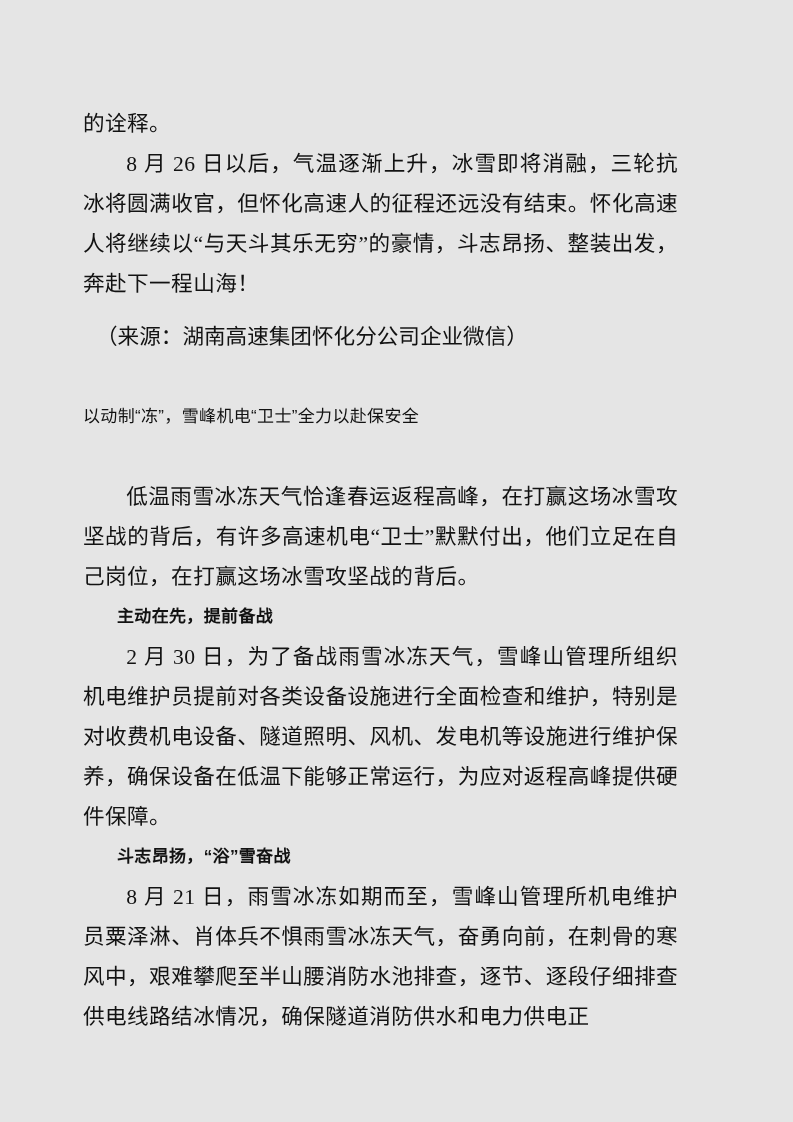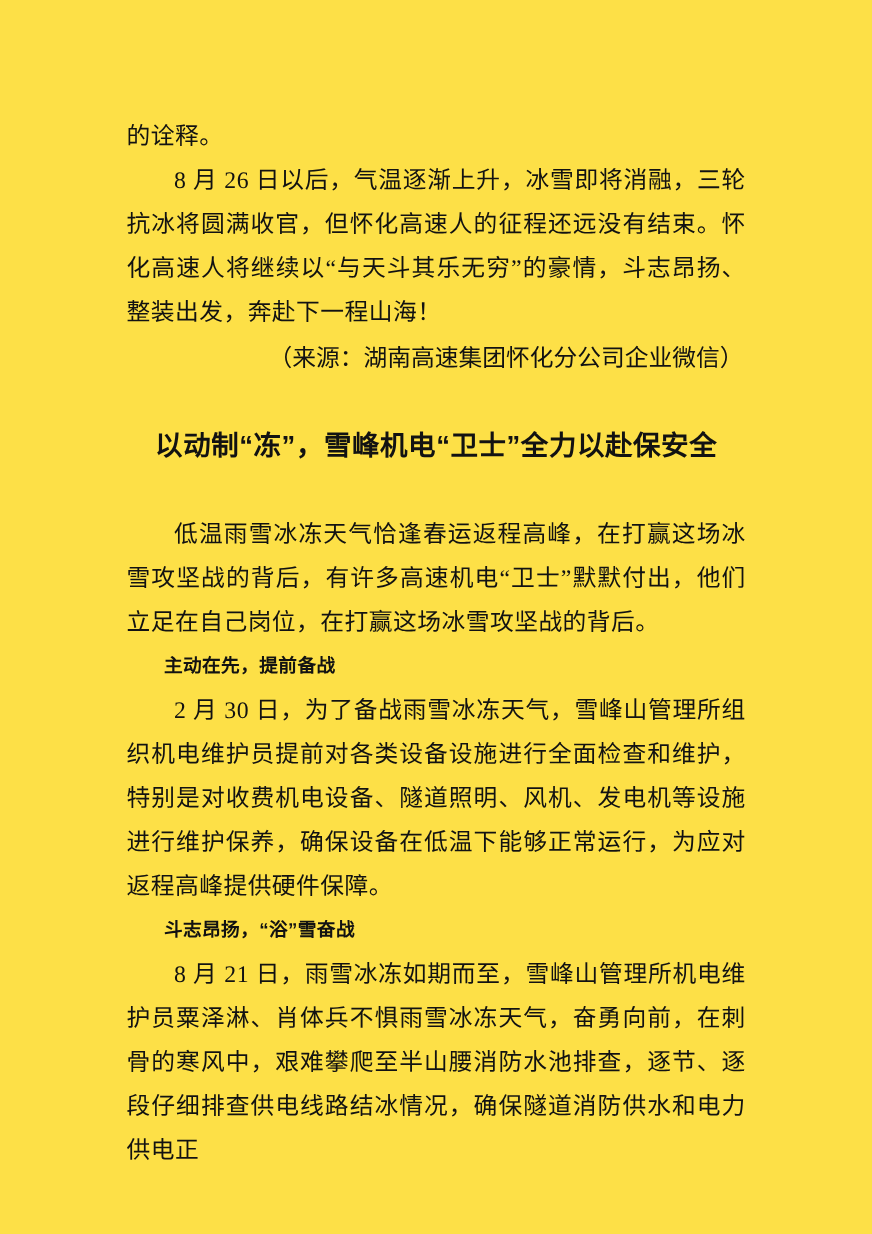--- a/index.html
+++ b/index.html
@@ -4,49 +4,47 @@
 <style>
   html, body {
     margin: 0;
     padding: 0;
     background: #ffffff;
   }
   .page {
     position: relative;
     width: 793px;
     height: 1122px;
-    background: #fde047;
+    background: #e5e5e5;
     box-sizing: border-box;
-    padding: 104px 115px 0 115px;
+    padding: 104px 115px 0 83px;
     overflow: hidden;
     color: #121212;
     font-family: "Liberation Serif", "DejaVu Serif", serif;
     font-size: 21.6px;
     line-height: 40px;
   }
   .body {
     margin: 0;
     text-align: justify;
     text-indent: 2em;
     letter-spacing: 0.02em;
   }
   .cont {
     text-indent: 0;
   }
   .source {
-    margin: 2px;
-    text-align: right;
+    margin: 13px;
     text-indent: 0;
   }
   .title {
     margin: 40px 0 40px 0;
-    text-align: center;
     font-family: "Liberation Sans", "DejaVu Sans", sans-serif;
-    font-weight: 700;
-    font-size: 25px;
+    font-weight: 400;
+    font-size: 17px;
     line-height: 40px;
     letter-spacing: 0.02em;
   }
   .subhead {
     margin: 0;
     text-indent: 2em;
     text-align: left;
     font-family: "Liberation Sans", "DejaVu Sans", sans-serif;
     font-weight: 700;
     font-size: 17px;

